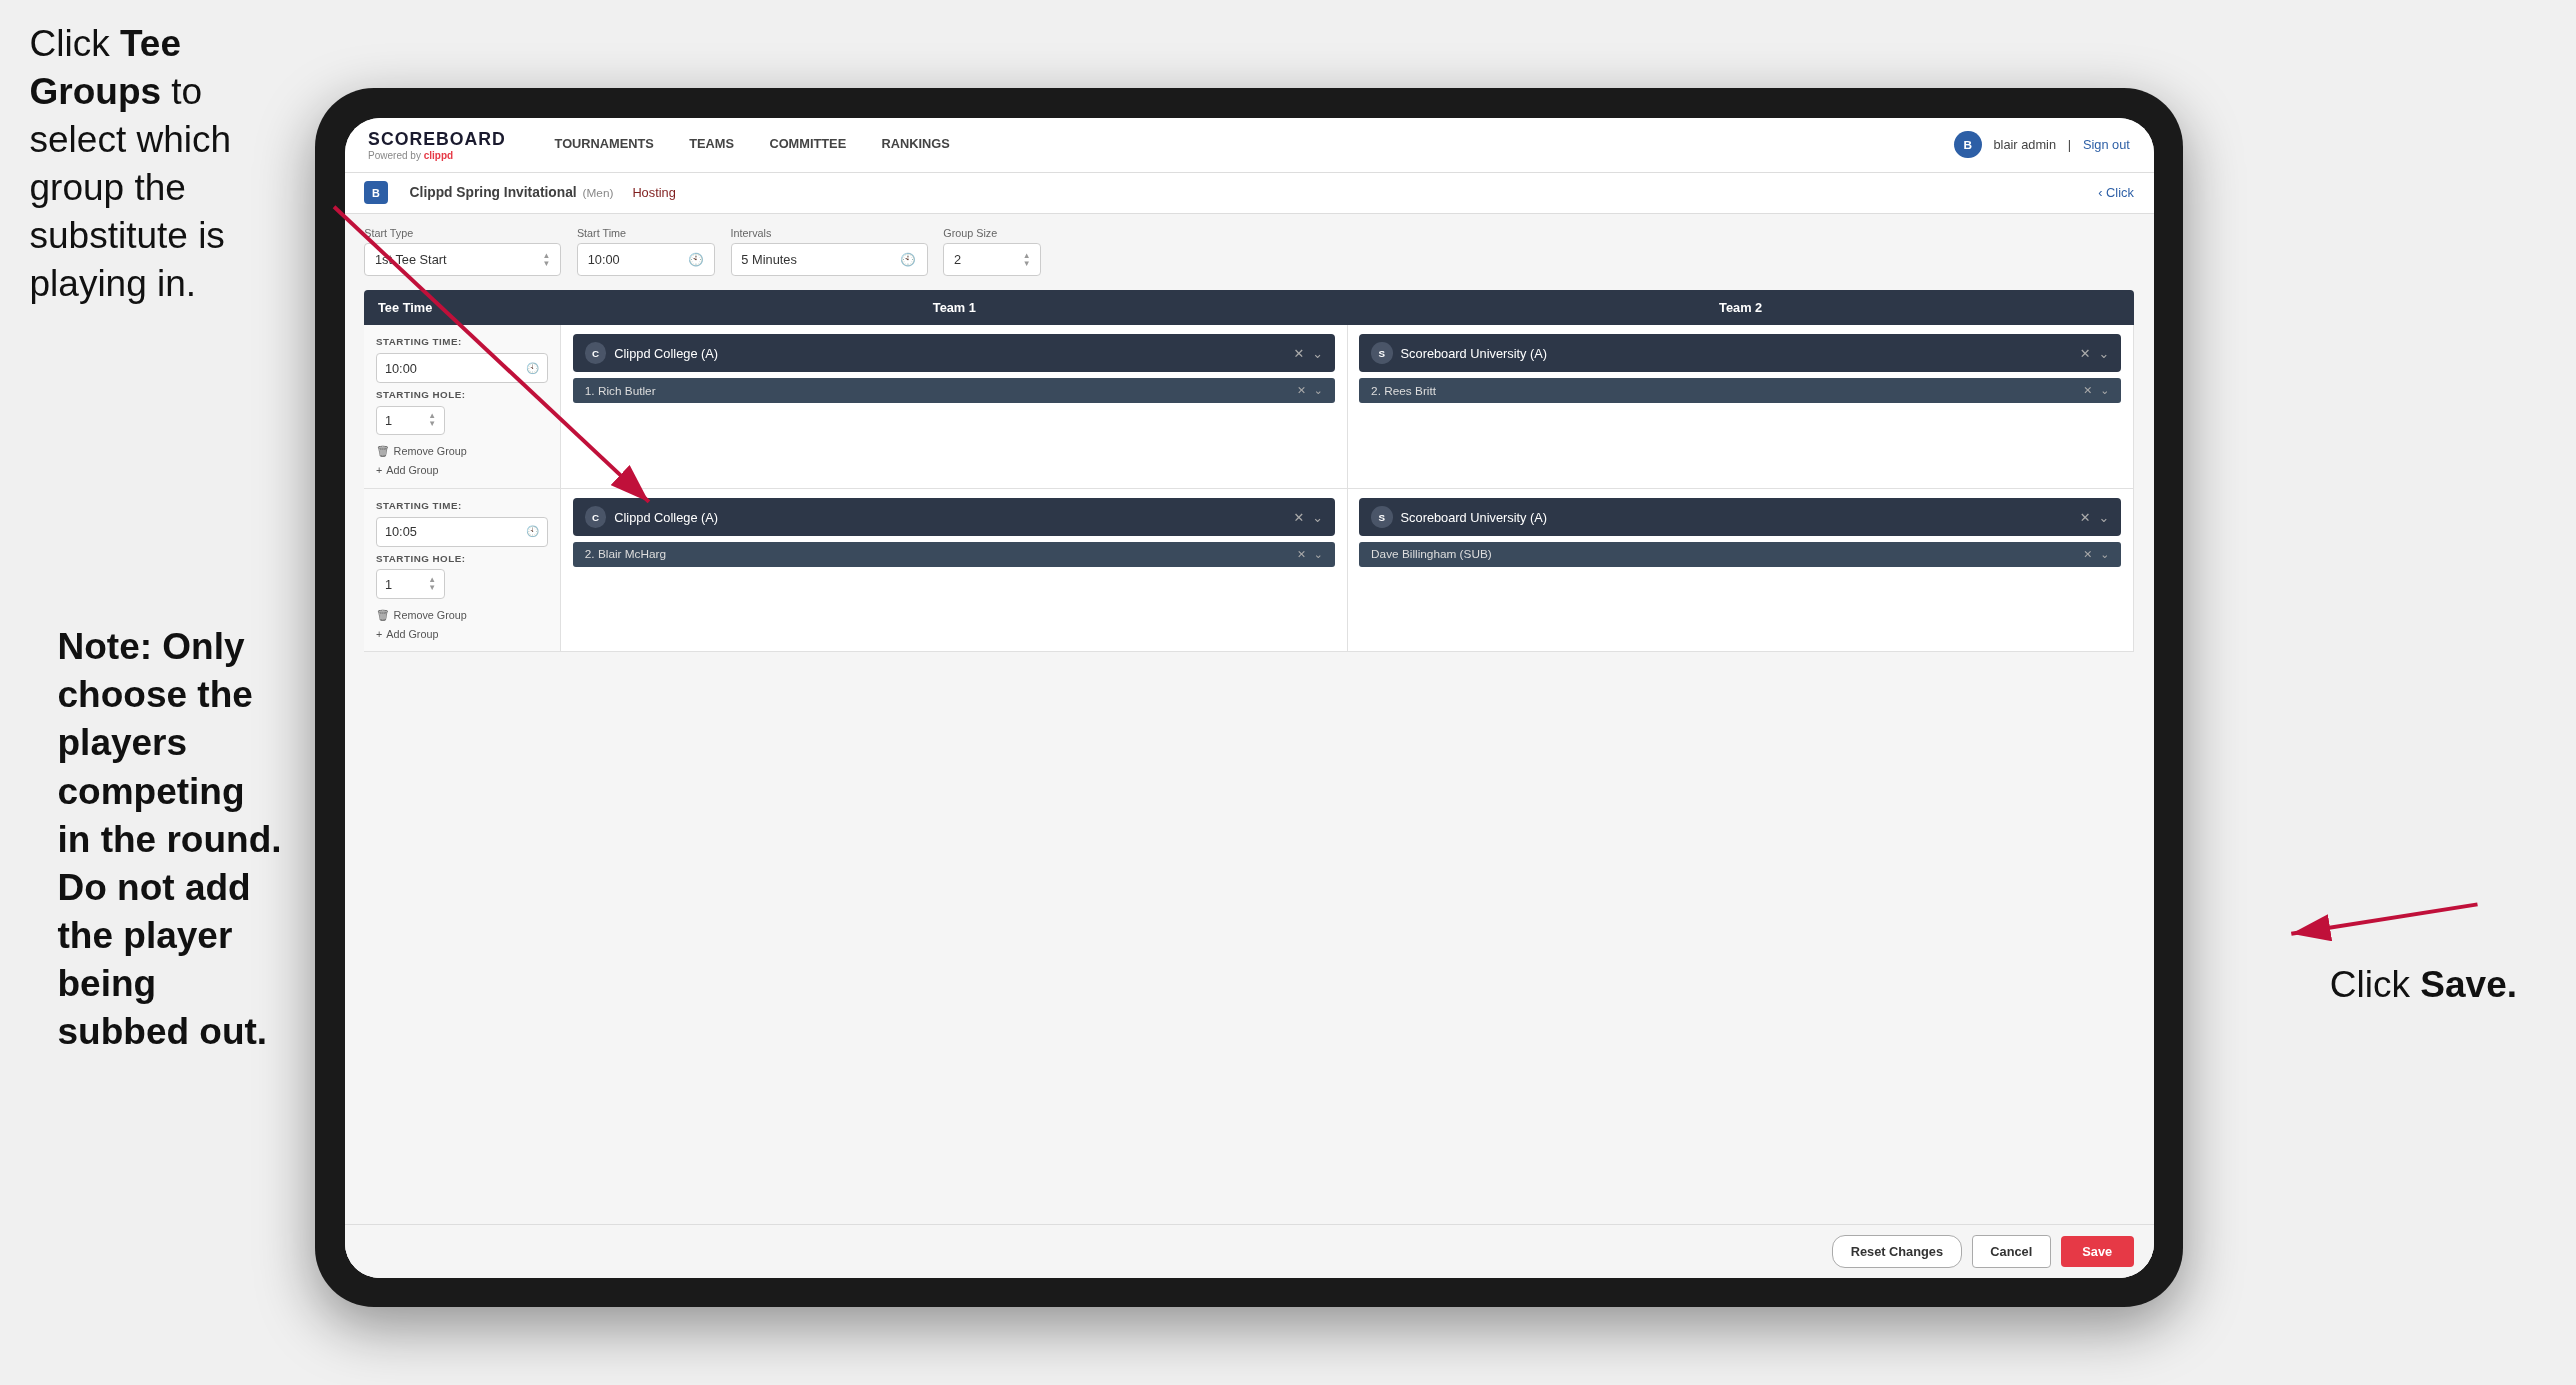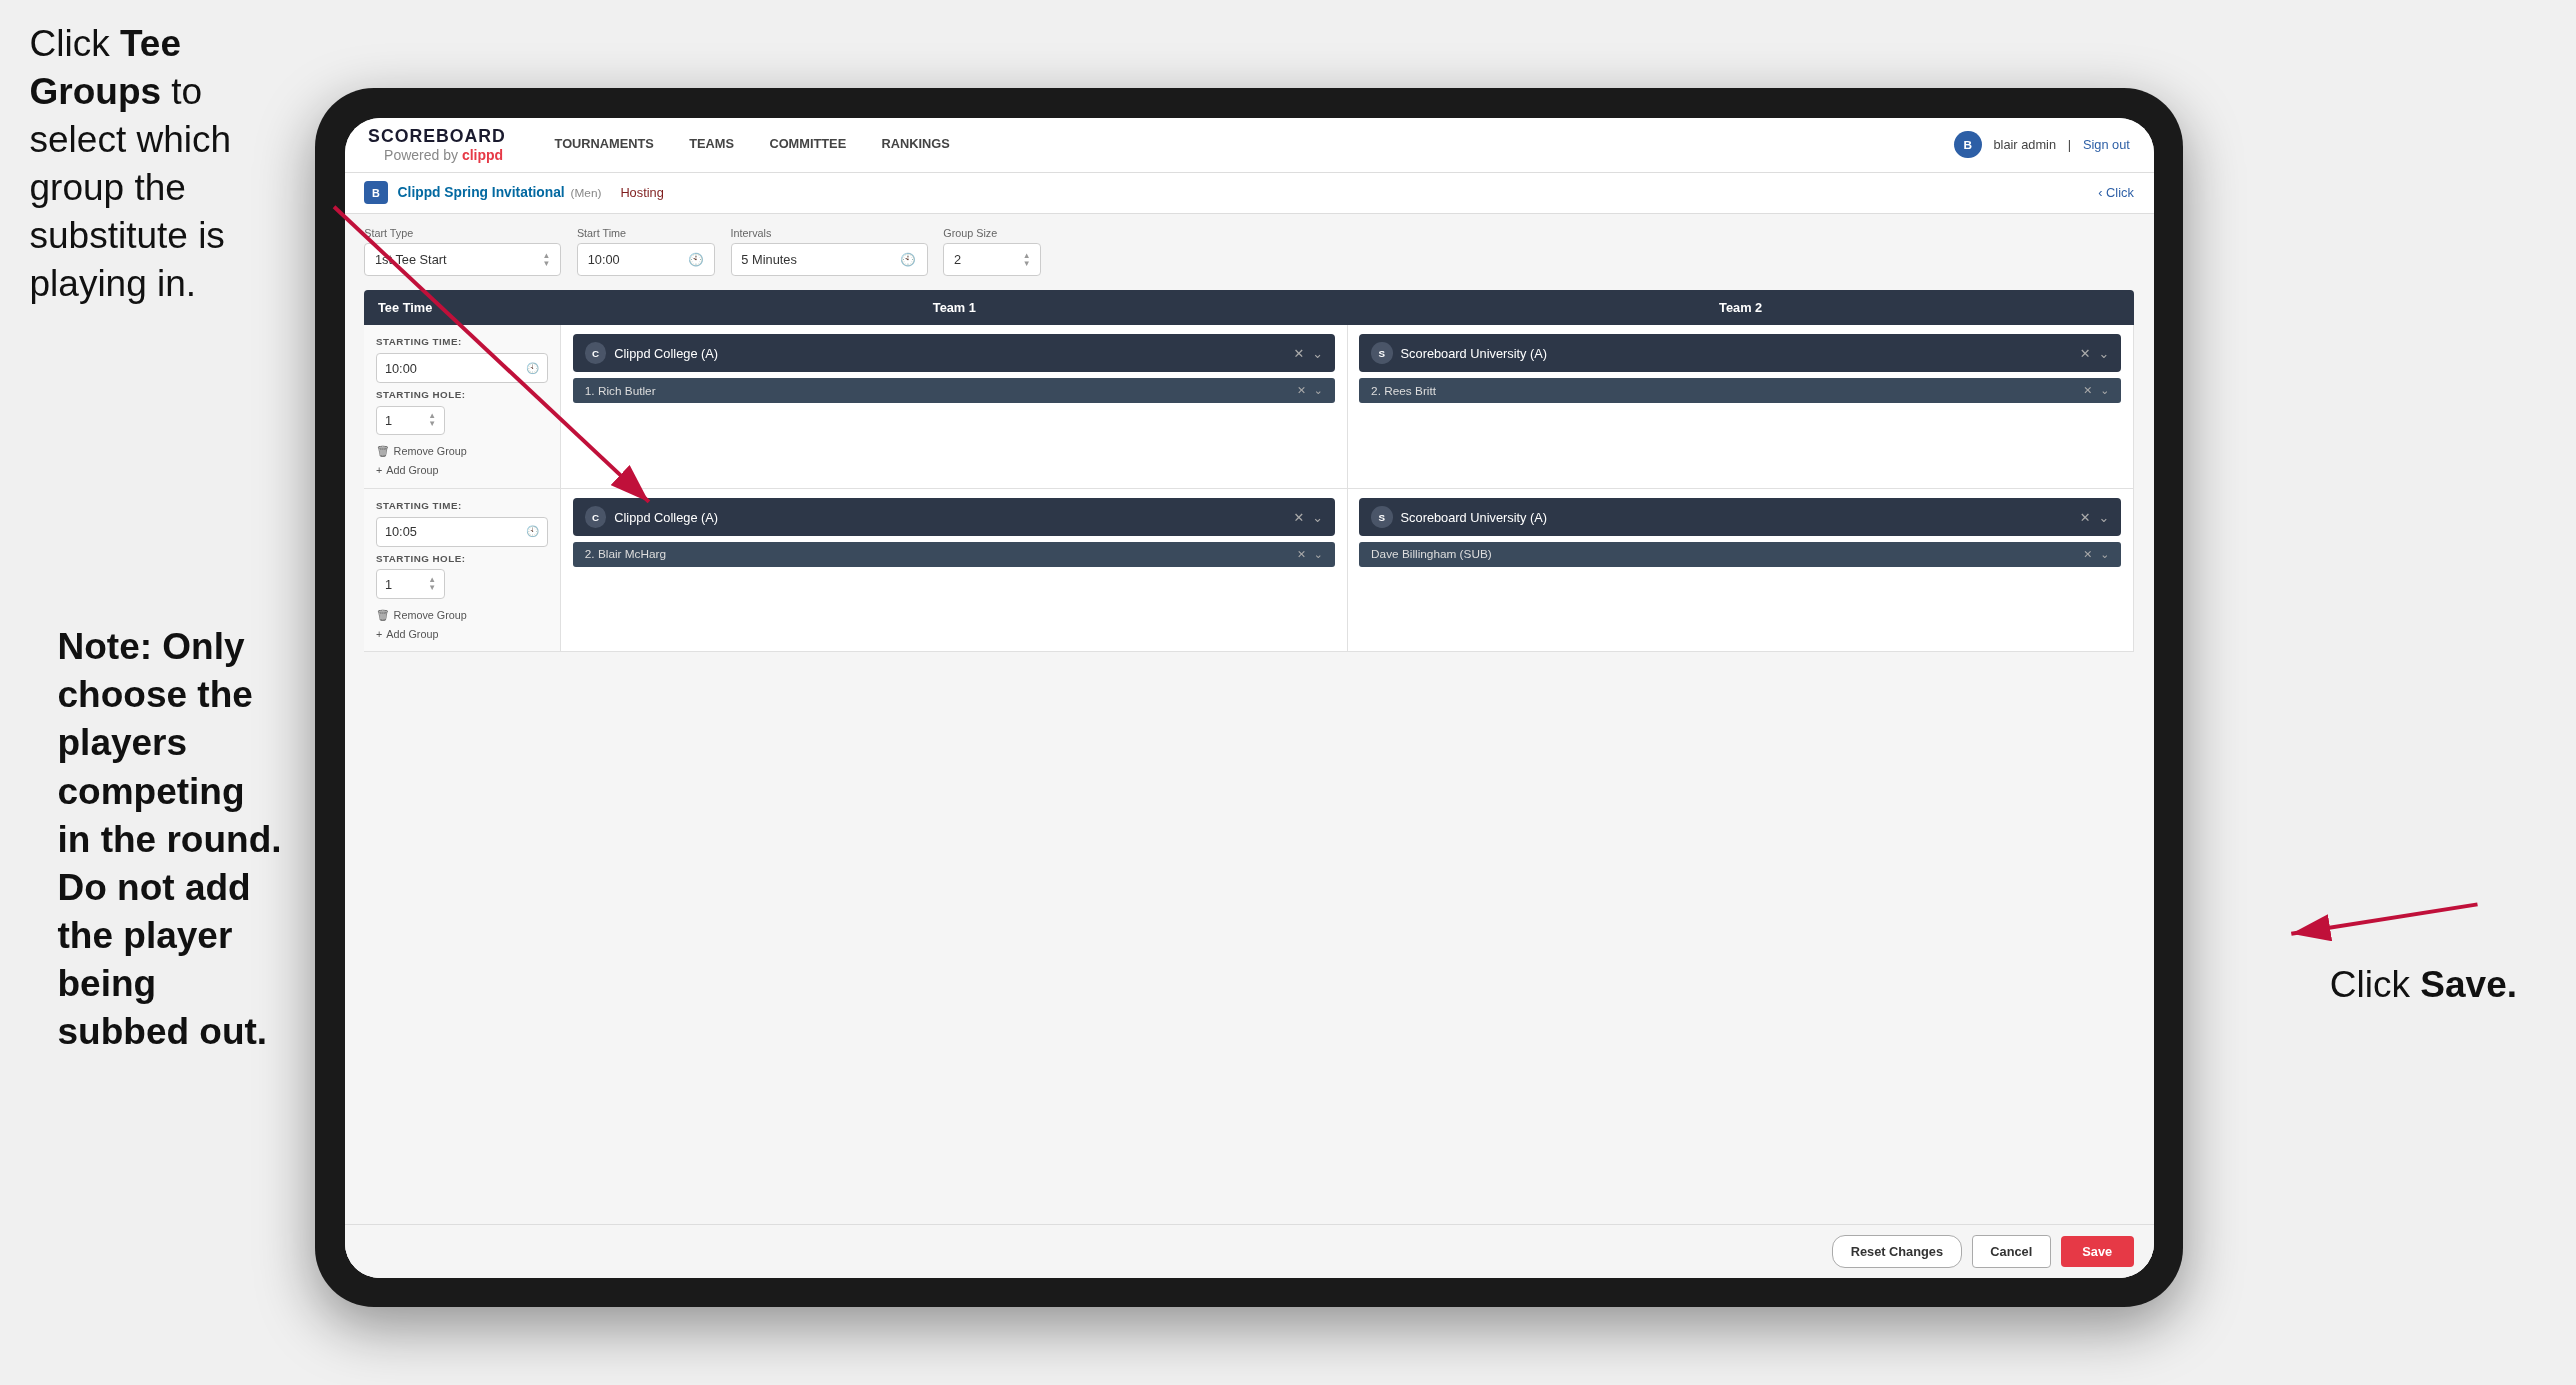--- a/index.html
+++ b/index.html
@@ -72,23 +72,22 @@
       flex-direction: column;
       margin-right: 31px;
     }
     .logo-text {
       font-size: 17.7px;
       font-weight: 900;
       letter-spacing: 1px;
       color: #1a1a2e;
     }
     .logo-powered {
-      font-size: 14px;
+      font-size: 10px;
       color: #888;
-      margin-left: 16px;
     }
     .logo-powered span {
       color: #e63946;
       font-weight: 700;
     }
     .nav-links {
       display: flex;
       gap: 0;
       align-items: center;
     }
@@ -143,21 +142,22 @@
       display: flex;
       align-items: center;
       justify-content: center;
       font-size: 10.8px;
       font-weight: 700;
       margin-right: 9.8px;
     }
     .sub-header-title {
       font-size: 13.8px;
       font-weight: 600;
-      color: #0369a1;
+      color: #404040;
+      margin-left: 12px;
     }
     .sub-header-tag {
       font-size: 11.8px;
       color: #888;
       margin-left: 5.9px;
     }
     .sub-header-hosting {
       font-size: 12.8px;
       color: #7f1d1d;
       margin-left: 19px;

